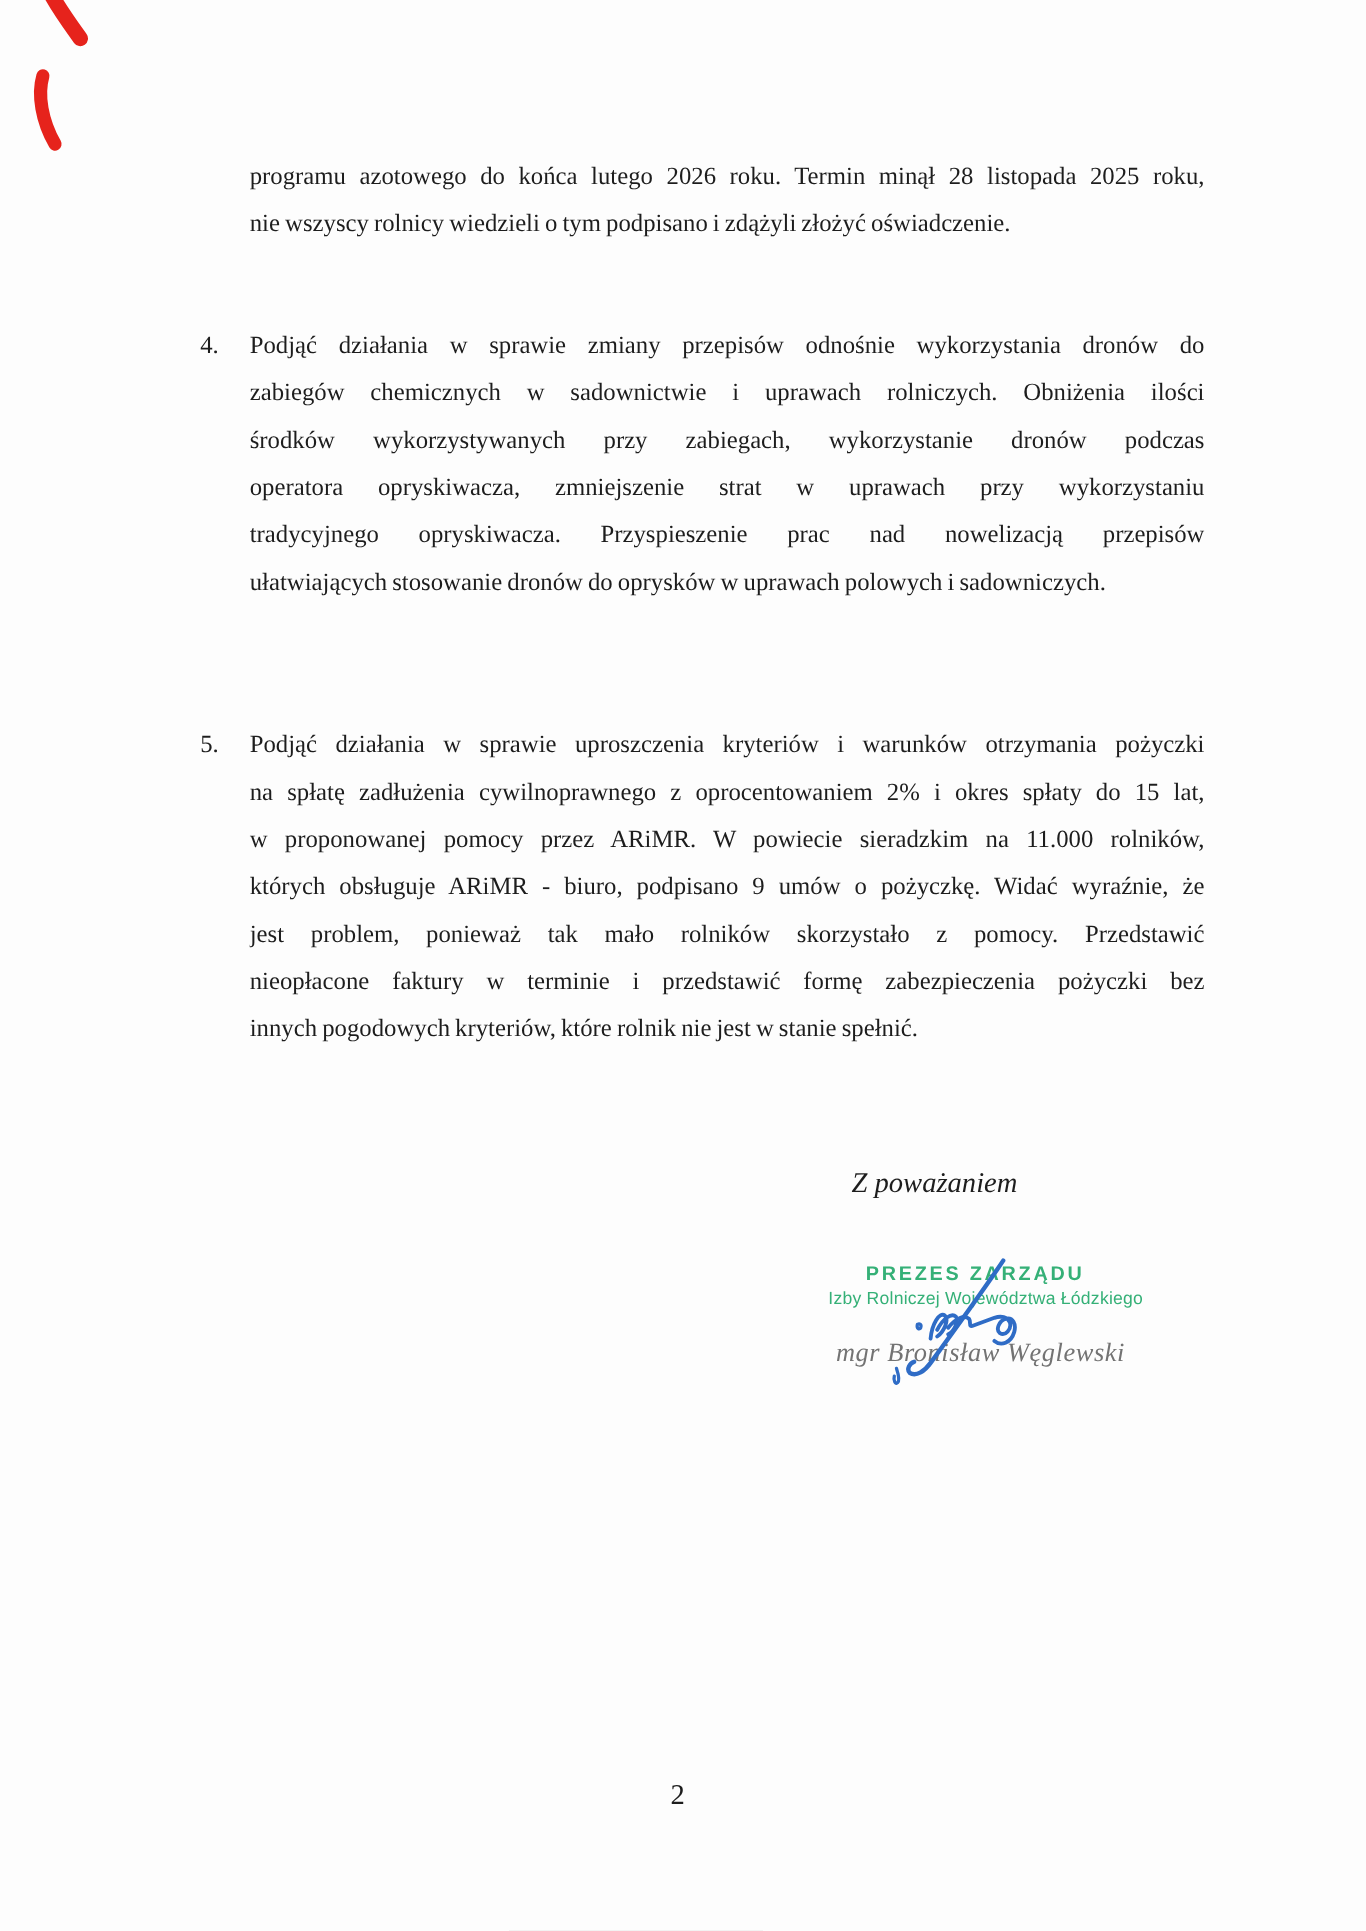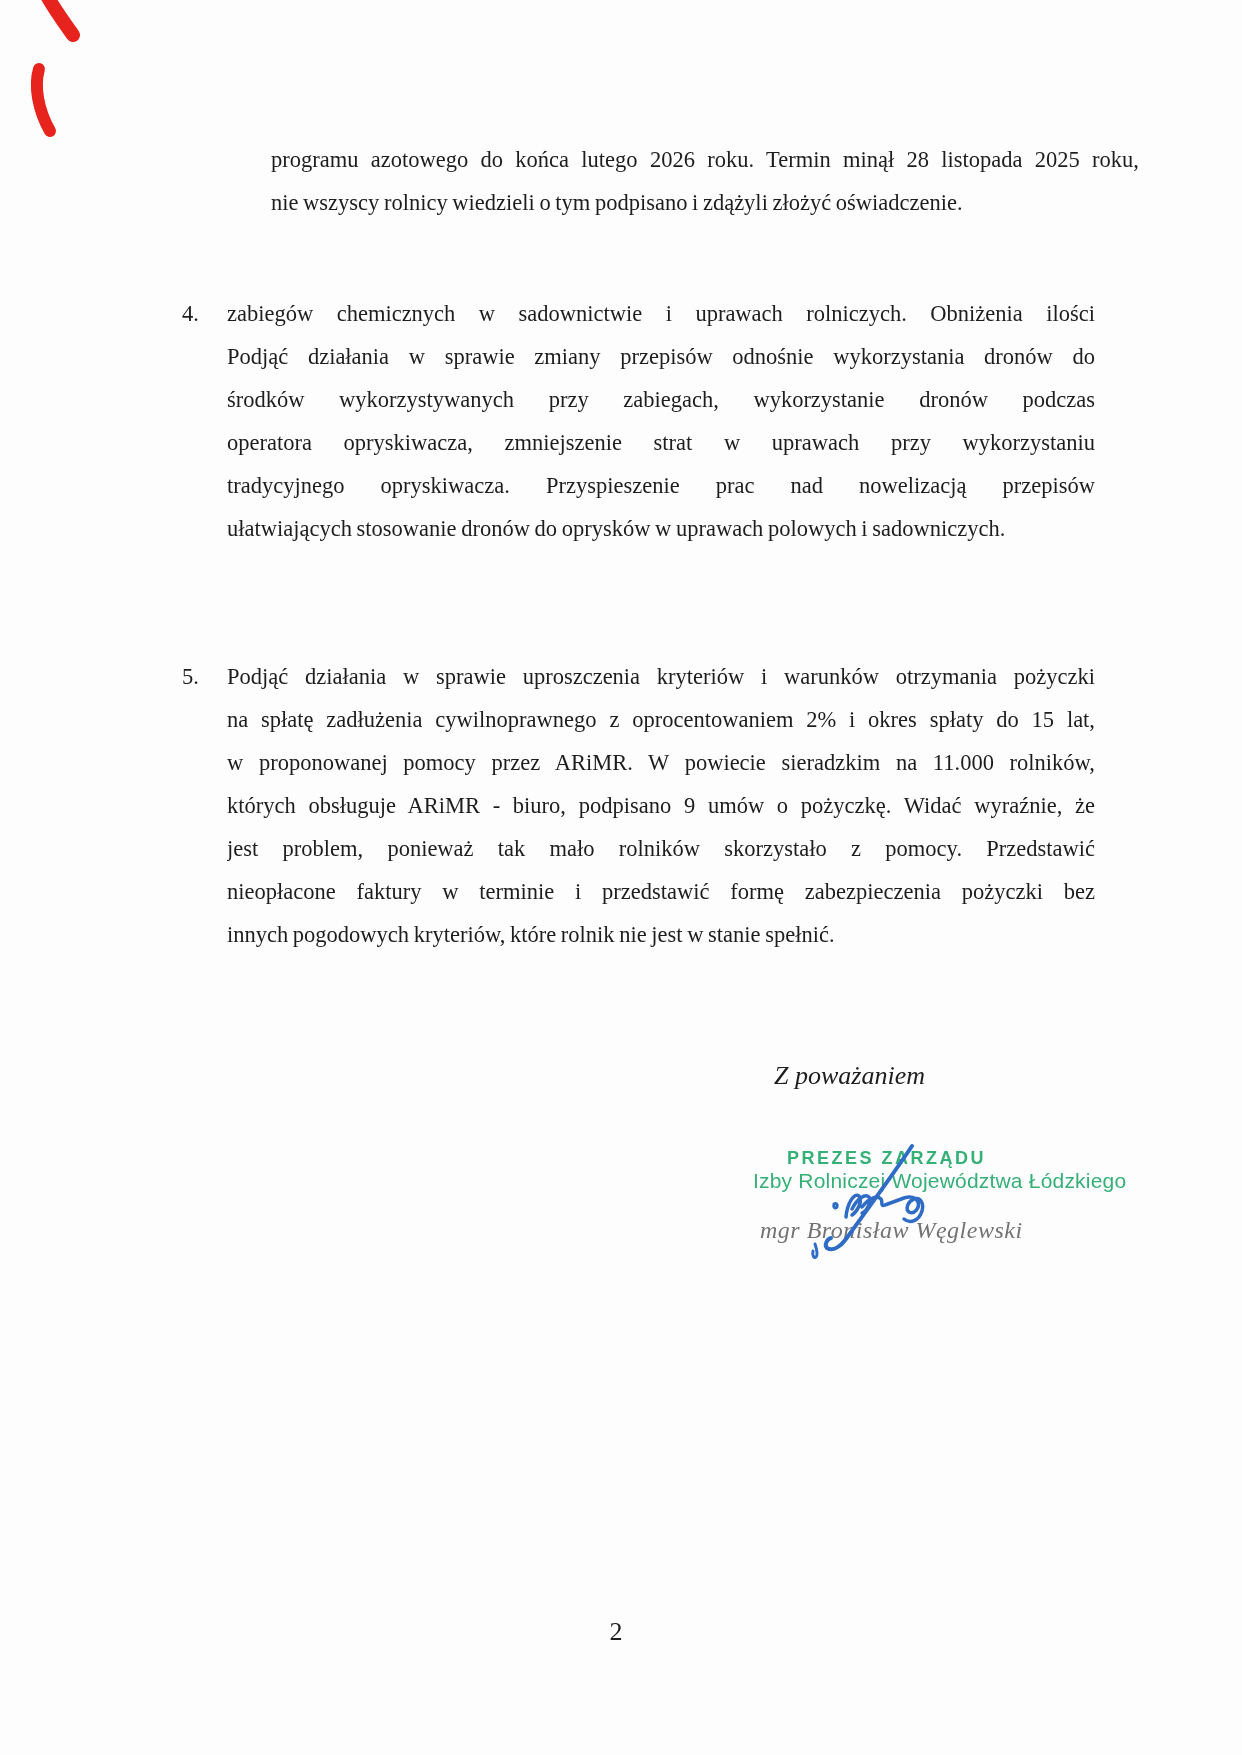--- a/index.html
+++ b/index.html
@@ -15,36 +15,36 @@
   
   .textblock{
     position:absolute;
     font-size:22.5px;
     line-height:43px;
     word-spacing:-1px;
     color:#1d1d1d;
   }
   .jline{ text-align:justify; text-align-last:justify; height:43px; overflow:hidden; }
   .jline.last{ text-align:left; text-align-last:left; }
-  .para-cont{ left:227px; width:868px; top:138px;margin-left:44px; }
+  .para-cont{ left:227px; width:868px; top:138px; }
   .list-item{ left:182px; width:913px; }
   .item-4{ top:292px; }
   .item-5{ top:655px; }
   .list-num{ position:absolute; left:0; top:0; width:45px; }
   .list-body{ margin-left:45px; }
   
   .closing{
     position:absolute; left:774px; top:1054px;
     font-size:26px; line-height:43px;
     font-weight:normal; font-style:italic;
   }
   
   .stamp-line{ position:absolute; font-family:"Liberation Sans", sans-serif; white-space:nowrap; }
   .stamp-title{ left:787px; top:1147px; font-size:18px; line-height:22px; font-weight:700; letter-spacing:2.5px; }
-  .stamp-org{ left:753px; top:1171px; font-size:21px; line-height:20px; letter-spacing:0.2px; }
+  .stamp-org{ left:753px; top:1171px; font-size:16px; line-height:20px; letter-spacing:0.2px; }
   .stamp-name{ left:760px; top:1213px; font-size:24px; line-height:34px;
                font-family:"Liberation Serif", serif; font-style:italic; letter-spacing:0.5px; }
   
   .signature-svg{ position:absolute; left:800px; top:1135px; }
   .redmarks-svg{ position:absolute; left:0; top:0; }
   
   .page-num{
     position:absolute; left:598px; top:1612px; width:36px;
     text-align:center; font-size:26px; line-height:40px;
   }
@@ -62,22 +62,22 @@
   <div class="textblock para-cont">
 
   <div class="jline">programu azotowego do końca lutego 2026 roku. Termin minął 28 listopada 2025 roku,</div>
       <div class="jline last">nie wszyscy rolnicy wiedzieli o tym podpisano i zdążyli złożyć oświadczenie.</div>
     </div>
 
   <div class="textblock list-item item-4">
     <div class="list-num">4.</div>
     <div class="list-body">
 
-    <div class="jline">zabiegów chemicznych w sadownictwie i uprawach rolniczych. Obniżenia ilości</div>
-        <div class="jline">Podjąć działania w sprawie zmiany przepisów odnośnie wykorzystania dronów do</div>
+    <div class="jline">Podjąć działania w sprawie zmiany przepisów odnośnie wykorzystania dronów do</div>
+        <div class="jline">zabiegów chemicznych w sadownictwie i uprawach rolniczych. Obniżenia ilości</div>
         <div class="jline">środków wykorzystywanych przy zabiegach, wykorzystanie dronów podczas</div>
         <div class="jline">operatora opryskiwacza, zmniejszenie strat w uprawach przy wykorzystaniu</div>
         <div class="jline">tradycyjnego opryskiwacza. Przyspieszenie prac nad nowelizacją przepisów</div>
         <div class="jline last">ułatwiających stosowanie dronów do oprysków w uprawach polowych i sadowniczych.</div>
       </div>
   </div>
 
   <div class="textblock list-item item-5">
     <div class="list-num">5.</div>
     <div class="list-body">

